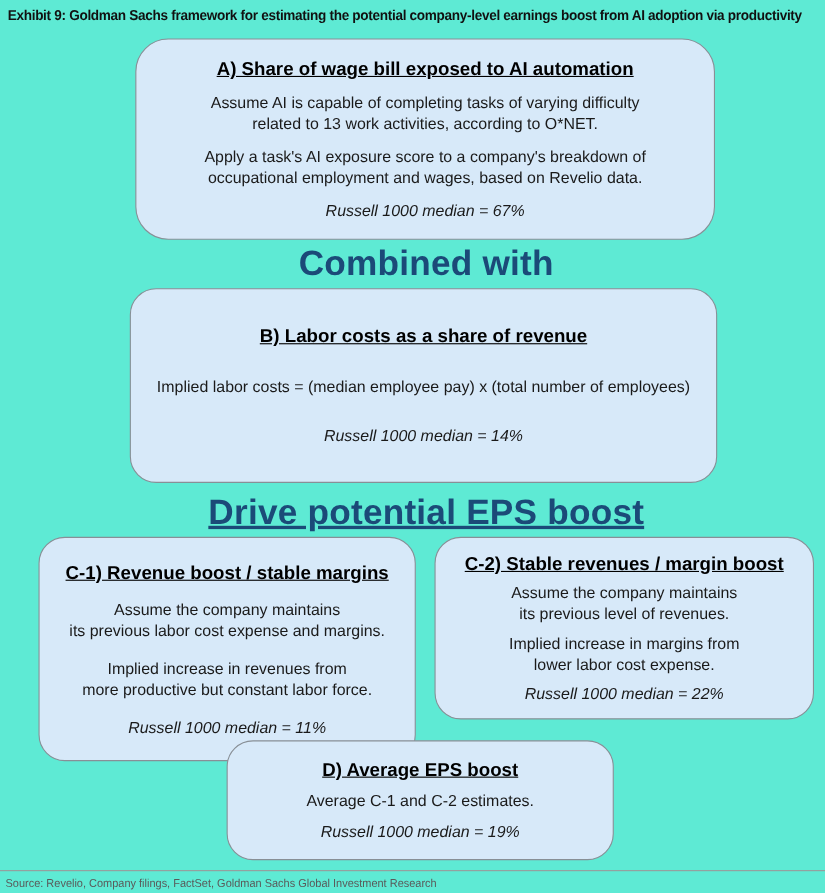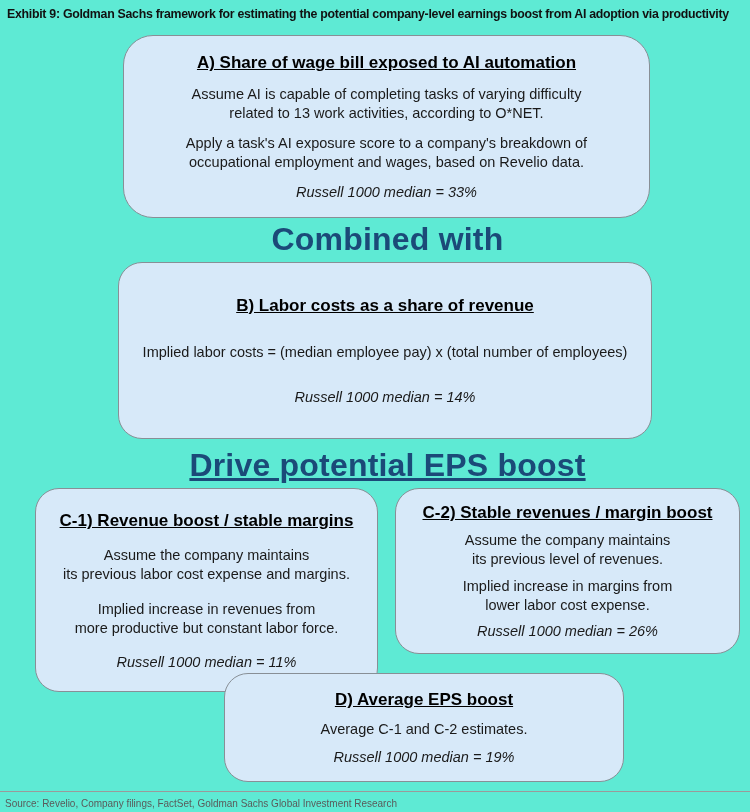--- a/index.html
+++ b/index.html
@@ -38,21 +38,21 @@
     justify-content: space-evenly;
     align-items: center;
     text-align: center;
     padding: 6px 14px;
     color: #1a1a1a;
   }
   .box-a  { left: 123px; top: 35px;  width: 527px; height: 183px; border-radius: 30px; }
   .box-b  { left: 118px; top: 262px; width: 534px; height: 177px; }
   .box-c1 { left: 35px;  top: 488px; width: 343px; height: 204px; }
   .box-c2 { left: 395px; top: 488px; width: 345px; height: 166px; }
-  .box-d  { left: 224px; top: 673px; width: 400px; height: 109px; }
+  .box-d  { left: 206px; top: 673px; width: 352px; height: 109px; }
 
   .box-title {
     font-size: 17px;
     font-weight: bold;
     text-decoration: underline;
     color: #000000;
     white-space: pre-line;
   }
   .box-para {
     font-size: 14.5px;
@@ -103,21 +103,21 @@
 <div class="page">
 
   <div class="exhibit-title">Exhibit 9: Goldman Sachs framework for estimating the potential company-level earnings boost from AI adoption via productivity</div>
 
   <div class="box box-a">
     <div class="box-title">A) Share of wage bill exposed to AI automation</div>
     <div class="box-para">Assume AI is capable of completing tasks of varying difficulty
 related to 13 work activities, according to O*NET.</div>
     <div class="box-para">Apply a task's AI exposure score to a company's breakdown of
 occupational employment and wages, based on Revelio data.</div>
-    <div class="box-median">Russell 1000 median = 33%</div>
+    <div class="box-median">Russell 1000 median = 67%</div>
   </div>
 
   <div class="connector connector-combined">Combined with</div>
 
   <div class="box box-b">
     <div class="box-title">B) Labor costs as a share of revenue</div>
     <div class="box-para">Implied labor costs = (median employee pay) x (total number of employees)</div>
     <div class="box-median">Russell 1000 median = 14%</div>
   </div>
 
@@ -131,21 +131,21 @@
 more productive but constant labor force.</div>
     <div class="box-median">Russell 1000 median = 11%</div>
   </div>
 
   <div class="box box-c2">
     <div class="box-title">C-2) Stable revenues / margin boost</div>
     <div class="box-para">Assume the company maintains
 its previous level of revenues.</div>
     <div class="box-para">Implied increase in margins from
 lower labor cost expense.</div>
-    <div class="box-median">Russell 1000 median = 26%</div>
+    <div class="box-median">Russell 1000 median = 22%</div>
   </div>
 
   <div class="box box-d">
     <div class="box-title">D) Average EPS boost</div>
     <div class="box-para">Average C-1 and C-2 estimates.</div>
     <div class="box-median">Russell 1000 median = 19%</div>
   </div>
 
   <div class="footer-rule"></div>
 

